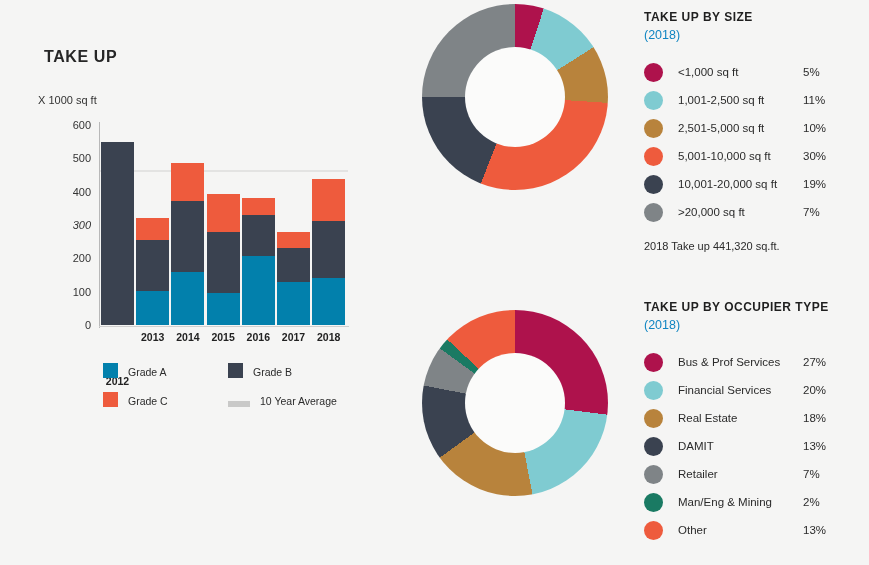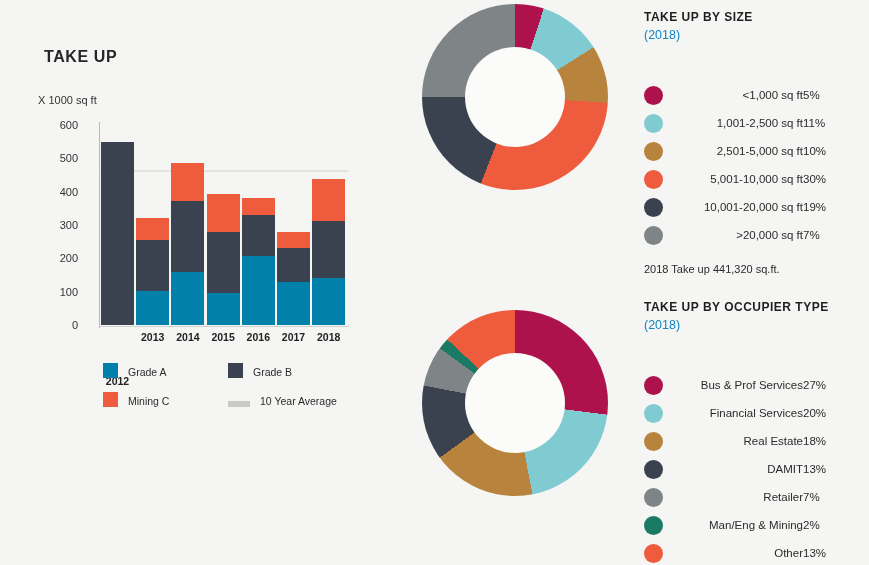--- a/index.html
+++ b/index.html
@@ -31,21 +31,21 @@
   }
   #yaxis-line {
     position:absolute; left: 99px; top: 122px;
     width: 1px; height: 206px; background: #b8b8b8;
   }
   #xaxis-line {
     position:absolute; left: 99px; top: 326px;
     width: 250px; height: 1px; background: #cfcfcf;
   }
   .ytick {
-    position: absolute; right: 100%; margin-right: 22px;
+    position: absolute; right: 100%; margin-right: 9px;
     font-size: 11px; color: #333; transform: translateY(-50%);
     white-space: nowrap;
   }
   .bar-group { position: absolute; bottom: 0; width: 33px; }
   .seg { position: absolute; left: 0; width: 100%; }
   .xtick {
     position: absolute; top: 206px; width: 33px; text-align: center;
     font-size: 10.5px; font-weight: bold; color: #222;
   }
   #avg-line {
@@ -75,21 +75,21 @@
   }
   #donut-size-wrap { left: 422px; top: 4px; }
   #donut-occ-wrap  { left: 422px; top: 310px; }
 
   
   .rlegend-panel { position: absolute; left: 644px; width: 225px; }
   #size-panel { top: 10px; }
   #occ-panel  { top: 300px; }
   .rl-title { font-size: 12px; font-weight: bold; letter-spacing:.5px; color:#1f1f1f; text-transform: uppercase; }
   .rl-sub { font-size: 12.5px; color: #0f85c2; margin-top: 4px; }
-  .rl-list { margin-top: 39px; text-align: right; }
+  .rl-list { margin-top: 16px; }
   .rl-row { display: flex; align-items: center; height: 28px; }
   .rl-dot { width: 19px; height: 19px; border-radius: 50%; flex: none; }
   .rl-name { font-size: 11.5px; margin-left: 15px; width: 125px; color: #2b2b2b; }
   .rl-pct { font-size: 11.5px; color: #2b2b2b; }
   #size-note { margin-top: 14px; font-size: 11px; color: #2b2b2b; }
 </style>
 </head>
 <body>
 
 <div class="panel" id="bar-panel">
@@ -97,21 +97,21 @@
   <div id="axis-unit">X 1000 sq ft</div>
 
   <div id="yaxis-line"></div>
   <div id="xaxis-line"></div>
 
   <div id="plot">
     <div id="yticks">
         <div class="ytick" style="top: 200px;">0</div>
         <div class="ytick" style="top: 166.667px;">100</div>
         <div class="ytick" style="top: 133.333px;">200</div>
-        <div class="ytick" style="top: 100px;">300</div>
+        <div class="ytick" style="top: 100px; font-style: italic;">300</div>
         <div class="ytick" style="top: 66.6667px;">400</div>
         <div class="ytick" style="top: 33.3333px;">500</div>
         <div class="ytick" style="top: 0px;">600</div>
       </div>
     <div id="avg-line" style="bottom: 153.333px; background: rgb(227, 227, 226);"></div>
     <div id="bars">
         <div class="bar-group" style="left: 1px;">
           <div class="seg" style="background: rgb(58, 66, 80); height: 182.667px; bottom: 0px;"></div>
         </div>
         <div class="bar-group" style="left: 36.2px;">
@@ -160,21 +160,21 @@
       <div class="lg-item">
         <span class="lg-swatch" style="background: rgb(2, 128, 172);"></span>
         <span class="lg-label">Grade A</span>
       </div>
       <div class="lg-item">
         <span class="lg-swatch" style="background: rgb(58, 66, 80);"></span>
         <span class="lg-label">Grade B</span>
       </div>
       <div class="lg-item">
         <span class="lg-swatch" style="background: rgb(238, 91, 61);"></span>
-        <span class="lg-label">Mining C</span>
+        <span class="lg-label">Grade C</span>
       </div>
       <div class="lg-item">
         <span class="lg-swatch line" style="background: rgb(201, 201, 200);"></span>
         <span class="lg-label">10 Year Average</span>
       </div>
     </div>
 </div>
 
 <div class="donut-wrap" id="donut-size-wrap">
   <div class="donut" id="donut-size" style="background: conic-gradient(rgb(174, 18, 76) 0deg, rgb(174, 18, 76) 18deg, rgb(127, 203, 209) 18deg, rgb(127, 203, 209) 57.6deg, rgb(184, 131, 60) 57.6deg, rgb(184, 131, 60) 93.6deg, rgb(238, 91, 61) 93.6deg, rgb(238, 91, 61) 201.6deg, rgb(58, 66, 80) 201.6deg, rgb(58, 66, 80) 270deg, rgb(127, 132, 135) 270deg, rgb(127, 132, 135) 360deg);">

